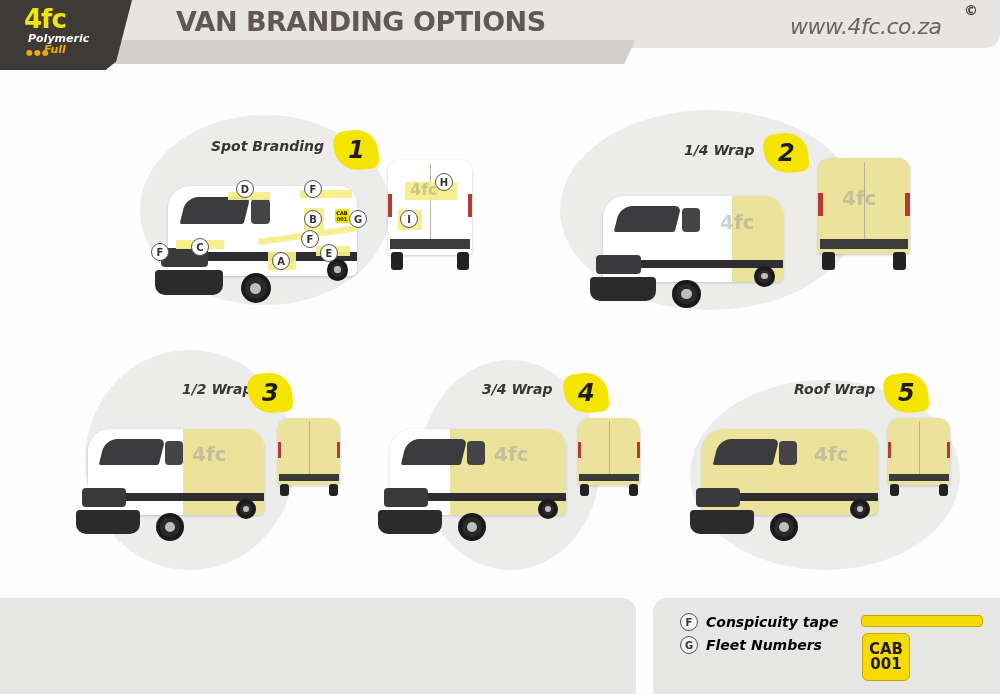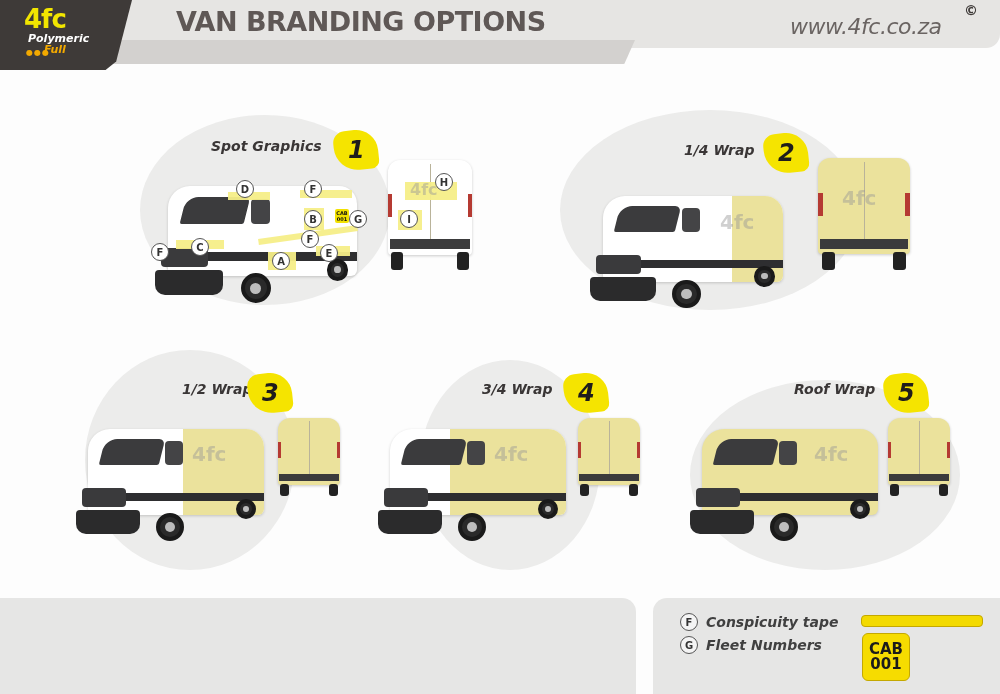--- a/index.html
+++ b/index.html
@@ -51,21 +51,21 @@
   .spot { position: absolute; background: #f6ee88; opacity: .95; }
   .mk { position: absolute; width: 18px; height: 18px; border-radius: 50%; border: 1.5px solid #555; background: #fff; font-weight: bold; font-size: 10px; color: #333; display: flex; align-items: center; justify-content: center; }
   .fleetmini { position: absolute; width: 14px; height: 14px; background: #f2e100; font-size: 5px; font-weight: bold; line-height: 6px; text-align: center; color: #111; border-radius: 2px; padding-top: 1px; }
 
   
   .foot-left { position: absolute; left: 0; top: 598px; width: 636px; height: 96px; background: #e6e6e5; border-top-right-radius: 14px; }
   .foot-text { position: absolute; left: 22px; top: 613px; width: 610px; font-weight: bold; font-style: italic; font-size: 12px; line-height: 19px; color: #3d3939; }
   .foot-right { position: absolute; left: 653px; top: 598px; width: 347px; height: 96px; background: #e6e6e5; border-top-left-radius: 14px; }
   .legend-row { position: absolute; left: 680px; display: flex; align-items: center; }
   .legend-row .lmk { width: 18px; height: 18px; border-radius: 50%; border: 1.5px solid #555; background: #f4f4f4; font-weight: bold; font-size: 10px; display: flex; align-items: center; justify-content: center; color: #333; margin-right: 8px; }
-  .legend-row .ltx { font-weight: bold; font-style: italic; font-size: 14px; color: #404040; }
+  .legend-row .ltx { font-weight: bold; font-style: italic; font-size: 14px; color: #000000; }
   .tape { position: absolute; left: 861px; top: 615px; width: 122px; height: 12px; background: #f3da00; border: 1px solid #c4a800; border-radius: 4px; }
   .fleet { position: absolute; left: 862px; top: 633px; width: 48px; height: 48px; background: #f6dc00; border: 1px solid #c4a800; border-radius: 6px; display: flex; flex-direction: column; align-items: center; justify-content: center; font-weight: bold; color: #1b1b1b; line-height: 15px; }
   .fleet span { font-size: 15px; }
 </style>
 </head>
 <body>
 
 <div class="page">
 
   <div class="blob" style="left:140px;top:115px;width:250px;height:190px;"></div>
@@ -79,21 +79,21 @@
   <div class="logo-box">
     <div class="logo-4fc">4fc</div>
     <div class="logo-gr">Polymeric</div>
     <div class="logo-dots">●●●</div>
     <div class="logo-print">Full</div>
   </div>
   <div class="title">VAN BRANDING OPTIONS</div>
   <div class="url">www.4fc.co.za</div>
   <div class="copy">©</div>
 
-  <div class="opt-label" style="left:211px;top:138px;">Spot Graphics</div>
+  <div class="opt-label" style="left:211px;top:138px;">Spot Branding</div>
   <div class="badge" style="left:334px;top:130px;">
       <span>1</span>
     </div>
 
   <div class="van" style="left:146px;top:175px;width:215px;height:140px;">
     <div class="body">
       <div class="windshield"></div>
       <div class="sidewin"></div>
       <div class="stripe"></div>
     </div>

